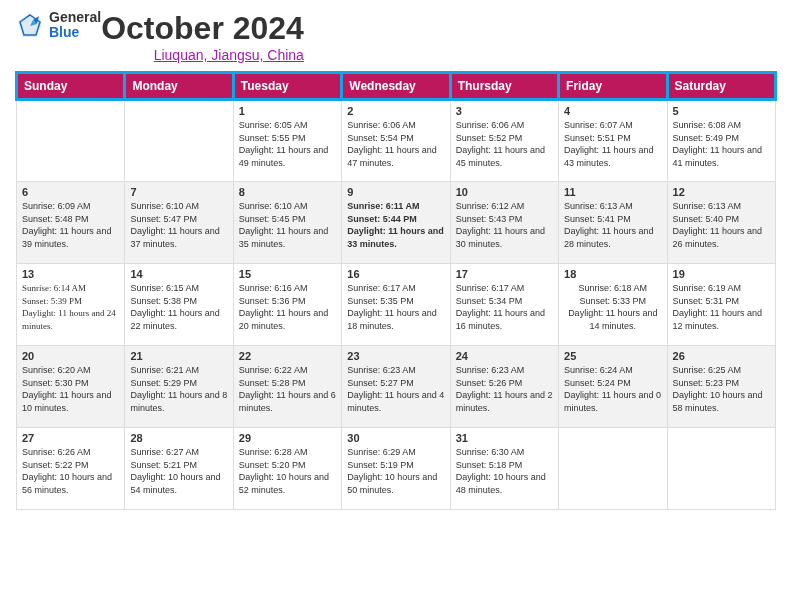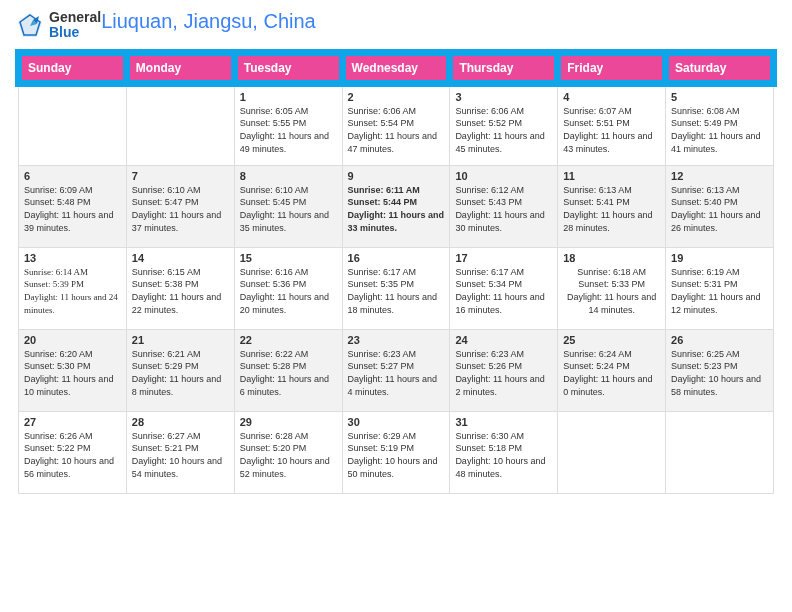--- a/index.html
+++ b/index.html
@@ -47,36 +47,37 @@
     }
     .title-area {
       text-align: right;
     }
     .month-title {
       font-size: 32px;
       font-weight: bold;
       color: #333;
     }
     .location {
-      font-size: 20px;
-      color: #3b82f6;
+      font-size: 14px;
+      color: #a21caf;
+      text-decoration: underline;
     }
     .calendar-table {
       width: 100%;
       border-collapse: collapse;
       table-layout: fixed;
     }
     .calendar-table th {
-      background: #ec4899;
+      background: #be185d;
       color: #fff;
       text-align: left;
       padding: 5px 6px;
       font-size: 12px;
       font-weight: bold;
-      border: 7px solid #0ea5e9;
+      border: 3px solid #0ea5e9;
     }
     .calendar-table td {
       border: 1px solid #ddd;
       vertical-align: top;
       padding: 4px 5px;
       font-size: 9.5px;
       color: #333;
       height: 82px;
       background: #fff;
     }
@@ -109,20 +110,21 @@
         <polygon points="15,5 25,12 21,25 9,25 5,12" fill="none" stroke="#1a6fc4" stroke-width="1.5"></polygon>
         <path d="M18 10 L24 6 L22 14 Z" fill="#1a6fc4"></path>
         <path d="M18 10 L22 14 L15 16 Z" fill="#3a9fd4"></path>
       </svg>
       <div class="logo-text">
         <span class="logo-general">General</span>
         <span class="logo-blue">Blue</span>
       </div>
     </div>
     <div class="title-area">
+      <div class="month-title">October 2024</div>
       <div class="location">Liuquan, Jiangsu, China</div>
     </div>
   </div>
 
   <table class="calendar-table">
     <thead>
       <tr>
       <th>Sunday</th>
           <th>Monday</th>
           <th>Tuesday</th>

